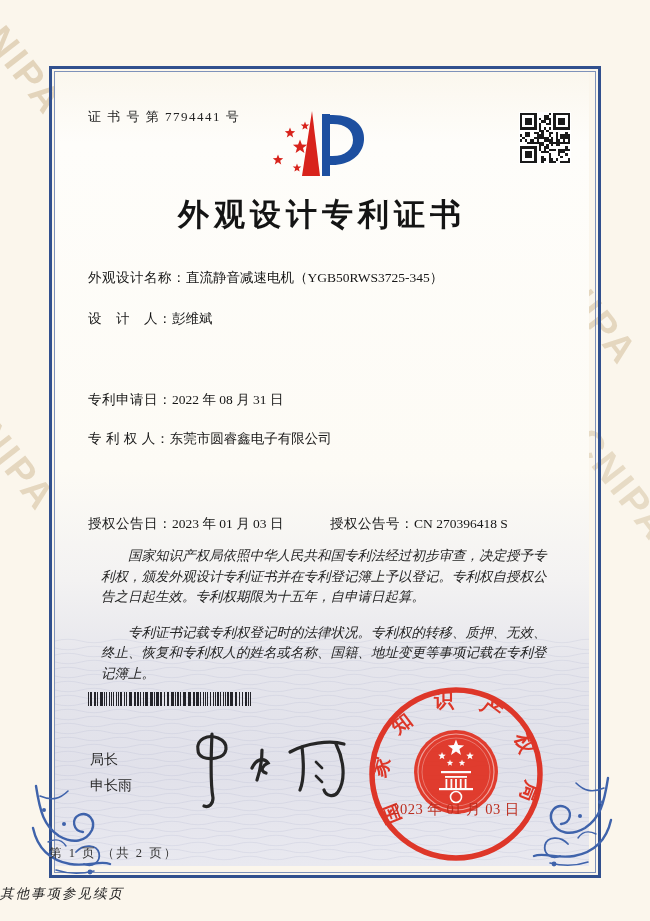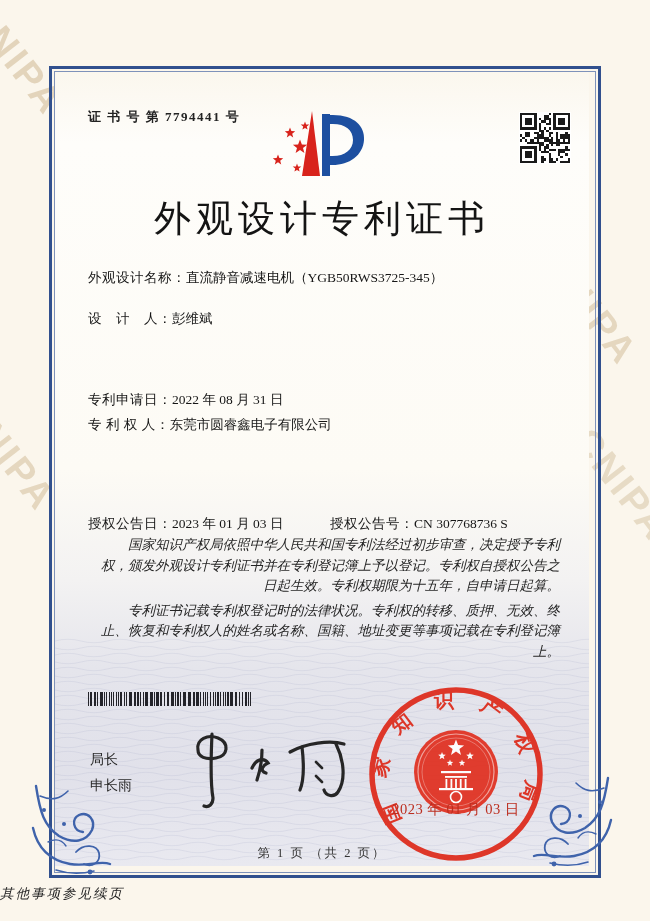--- a/index.html
+++ b/index.html
@@ -15,48 +15,48 @@
     transform-origin:left top;white-space:nowrap;pointer-events:none;
   }
   
   .frame{position:absolute;left:49px;top:66px;width:546px;height:806px;border:3px solid #31508e;}
   .frame::after{content:"";position:absolute;inset:2px;border:1px solid #7e92ba;}
   .inner-bg{
     position:absolute;left:55px;top:72px;width:534px;height:794px;
     background:linear-gradient(180deg,#fbf7ee 0%,#fefdfa 9%,#fdfbf5 50%,#f3f2f2 64%,#e5e5ec 75%,#e1e1ea 88%,#e9e9f0 100%);
   }
   .waves{position:absolute;left:55px;top:636px;width:534px;height:230px;pointer-events:none;}
-  .certno{position:absolute;left:88px;top:108px;font-size:13px;letter-spacing:1.5px;color:#232323;font-weight:bold;}
+  .certno{position:absolute;left:88px;top:108px;font-size:13px;letter-spacing:1.5px;color:#232323;}
   .qr{position:absolute;left:519px;top:112px;width:52px;height:52px;background:#fff;}
   .logo{position:absolute;left:268px;top:110px;width:100px;height:76px;}
   .title{
     position:absolute;left:49px;top:194px;width:546px;text-align:center;
-    font-size:37px;font-weight:400;letter-spacing:5px;color:#141414;
+    font-size:31px;font-weight:700;letter-spacing:5px;color:#141414;
   }
   .row{position:absolute;left:88px;font-size:13.5px;white-space:nowrap;color:#161616;}
   .row .lbl{letter-spacing:0.5px;}
   .grantno{position:absolute;left:242px;top:0;}
   .paras{
     position:absolute;left:86px;top:531px;width:478px;
     font-size:13.5px;line-height:20.5px;color:#242424;font-style:italic;
   }
-  .paras p{margin:4px;text-indent:2em;text-align:right;}
+  .paras p{margin:15px;text-indent:2em;}
   .paras p + p{margin-top:2px;}
   .barcode{position:absolute;left:88px;top:692px;width:167px;height:14px;}
   .signer{
     position:absolute;left:90px;top:746px;line-height:26px;font-size:14px;color:#2a2a2a;
     font-family:Liberation Sans, sans-serif;
   }
   .sig{position:absolute;left:178px;top:726px;width:185px;height:88px;}
   .seal{position:absolute;left:366px;top:684px;width:180px;height:180px;opacity:.93;}
   .seal-date{
     position:absolute;left:378px;top:800px;width:156px;text-align:center;
     font-size:14.5px;color:#bc2e20;letter-spacing:0.5px;white-space:nowrap;
   }
-  .pagenum{position:absolute;left:49px;top:845px;width:546px;text-align:center;font-size:12.5px;letter-spacing:2px;color:#333;}
+  .pagenum{position:absolute;left:49px;top:845px;width:546px;font-size:12.5px;letter-spacing:2px;color:#333;}
   .contnote{position:absolute;left:0;top:885px;width:614px;font-size:13.5px;font-style:italic;letter-spacing:2px;color:#242424;}
   .flourish{position:absolute;width:86px;height:96px;pointer-events:none;}
   .fl-bl{left:28px;top:782px;}
   .fl-br{left:530px;top:774px;transform:scaleX(-1);}
   svg{display:block;}
 </style>
 </head>
 <body>
 
 <div class="page">
@@ -380,27 +380,27 @@
 
   <div class="row" style="top:269px;">
     <span class="lbl">外观设计名称：</span><span>直流静音减速电机（YGB50RWS3725-345）</span>
   </div>
   <div class="row" style="top:310px;">
     <span class="lbl">设　计　人：</span><span>彭维斌</span>
   </div>
   <div class="row" style="top:391px;">
     <span class="lbl">专利申请日：</span><span>2022 年 08 月 31 日</span>
   </div>
-  <div class="row" style="top:416px;">
+  <div class="row" style="top:430px;">
     <span class="lbl">专 利 权 人：</span><span>东莞市圆睿鑫电子有限公司</span>
   </div>
   <div class="row" style="top:507px;margin-top:8px;">
     <span class="lbl">授权公告日：</span><span>2023 年 01 月 03 日</span>
     <span class="grantno">
-      <span class="lbl">授权公告号：</span><span>CN 307768736 S</span>
+      <span class="lbl">授权公告号：</span><span>CN 270396418 S</span>
     </span>
   </div>
 
   <div class="paras">
     <p>国家知识产权局依照中华人民共和国专利法经过初步审查，决定授予专利权，颁发外观设计专利证书并在专利登记簿上予以登记。专利权自授权公告之日起生效。专利权期限为十五年，自申请日起算。</p>
     <p>专利证书记载专利权登记时的法律状况。专利权的转移、质押、无效、终止、恢复和专利权人的姓名或名称、国籍、地址变更等事项记载在专利登记簿上。</p>
   </div>
 
   <svg class="barcode" id="barcode" viewBox="0 0 167 14">
       <rect x="0" y="0" width="1" height="14" fill="#24242a" shape-rendering="crispEdges"></rect>

